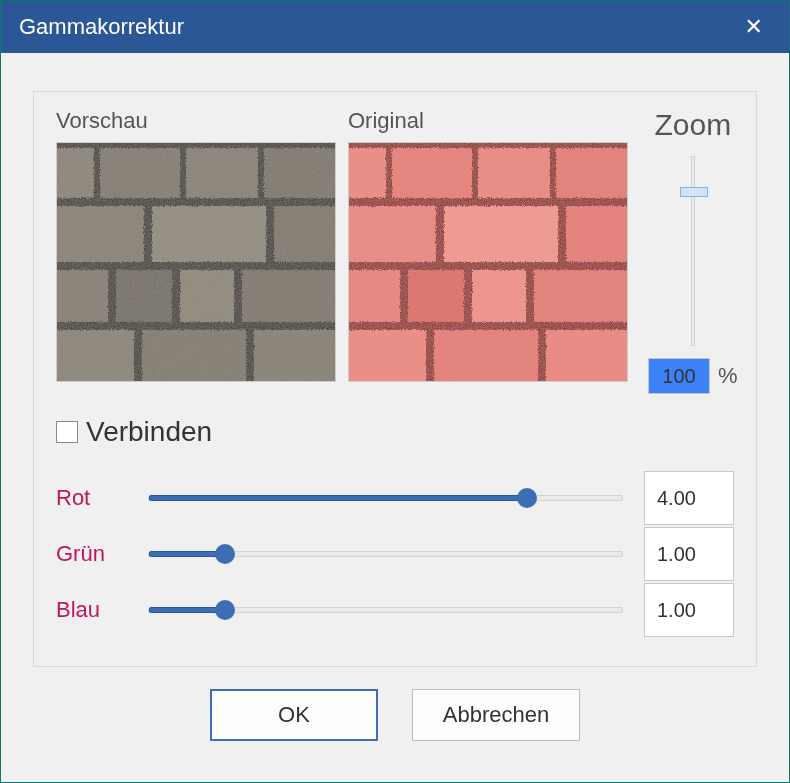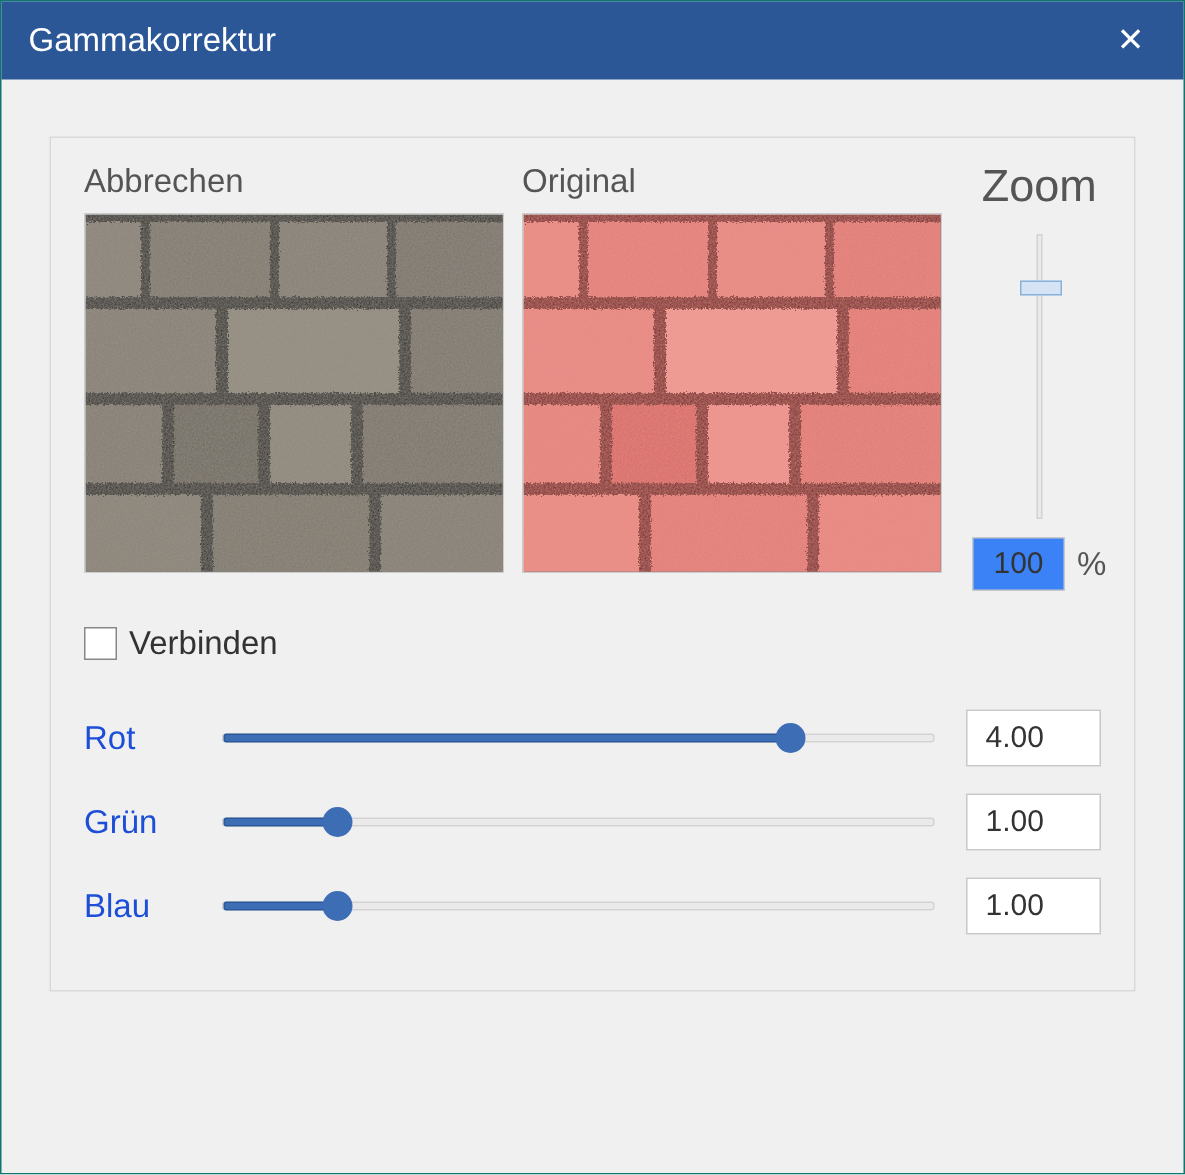--- a/index.html
+++ b/index.html
@@ -126,21 +126,21 @@
     overflow: hidden;
     position: relative;
   }
   .stone-svg { display: block; }
 
   .checkbox-row {
     margin-top: 22px;
     display: flex;
     align-items: center;
     gap: 8px;
-    font-size: 22px;
+    font-size: 28px;
     color: #333;
   }
   .checkbox {
     width: 22px;
     height: 22px;
     border: 1px solid #888;
     background: #fff;
     display: inline-block;
   }
 
@@ -148,21 +148,21 @@
     margin-top: 22px;
   }
   .slider-row {
     display: flex;
     align-items: center;
     height: 56px;
   }
   .slider-label {
     width: 92px;
     font-size: 22px;
-    color: #1d4ed8;
+    color: #be185d;
   }
   .hslider {
     flex: 1;
     position: relative;
     height: 24px;
     display: flex;
     align-items: center;
   }
   .hslider-track {
     height: 6px;
@@ -185,21 +185,21 @@
     position: absolute;
     top: -8px;
     width: 20px;
     height: 20px;
     background: #3d6db5;
     border-radius: 50%;
     margin-left: -10px;
   }
   .slider-value {
     width: 90px;
-    height: 38px;
+    height: 54px;
     border: 1px solid #c8c8c8;
     background: #fff;
     margin-left: 21px;
     font-size: 20px;
     color: #333;
     display: flex;
     align-items: center;
     padding-left: 12px;
   }
 
@@ -231,21 +231,21 @@
     <span>Gammakorrektur</span>
     <span class="close-btn">✕</span>
   </div>
 
   <div class="body">
     <div class="panel">
 
       <div class="preview-row">
 
         <div class="preview-col">
-          <div class="preview-label">Abbrechen</div>
+          <div class="preview-label">Vorschau</div>
           <div class="img-box">
             <svg class="stone-svg" width="280" height="240" viewBox="0 0 280 240" preserveAspectRatio="none">
               <defs>
                 <filter id="rough1">
                     <feTurbulence type="fractalNoise" baseFrequency="0.9" numOctaves="3" result="n"></feTurbulence>
                     <feDisplacementMap in="SourceGraphic" in2="n" scale="4"></feDisplacementMap>
                   </filter>
                 <filter id="grain1" x="-10%" y="-10%" width="120%" height="120%">
                     <feTurbulence type="fractalNoise" baseFrequency="0.85" numOctaves="3" stitchTiles="stitch" result="t"></feTurbulence>
                     <feColorMatrix in="t" type="matrix" values="0 0 0 0 0.35  0 0 0 0 0.33  0 0 0 0 0.30  0 0 0 0.55 0" result="g"></feColorMatrix>
@@ -371,14 +371,18 @@
               <div class="hslider-fill" id="fill-blue" style="width: 16%;"></div>
               <div class="hslider-thumb" id="thumb-blue" style="left: 16%;"></div>
             </div>
           </div>
           <div class="slider-value">1.00</div>
         </div>
 
       </div>
     </div>
 
+    <div class="button-row">
+      <div class="btn btn-ok">OK</div>
+      <div class="btn btn-cancel">Abbrechen</div>
+    </div>
   </div>
 </div>
 
 </body></html>

